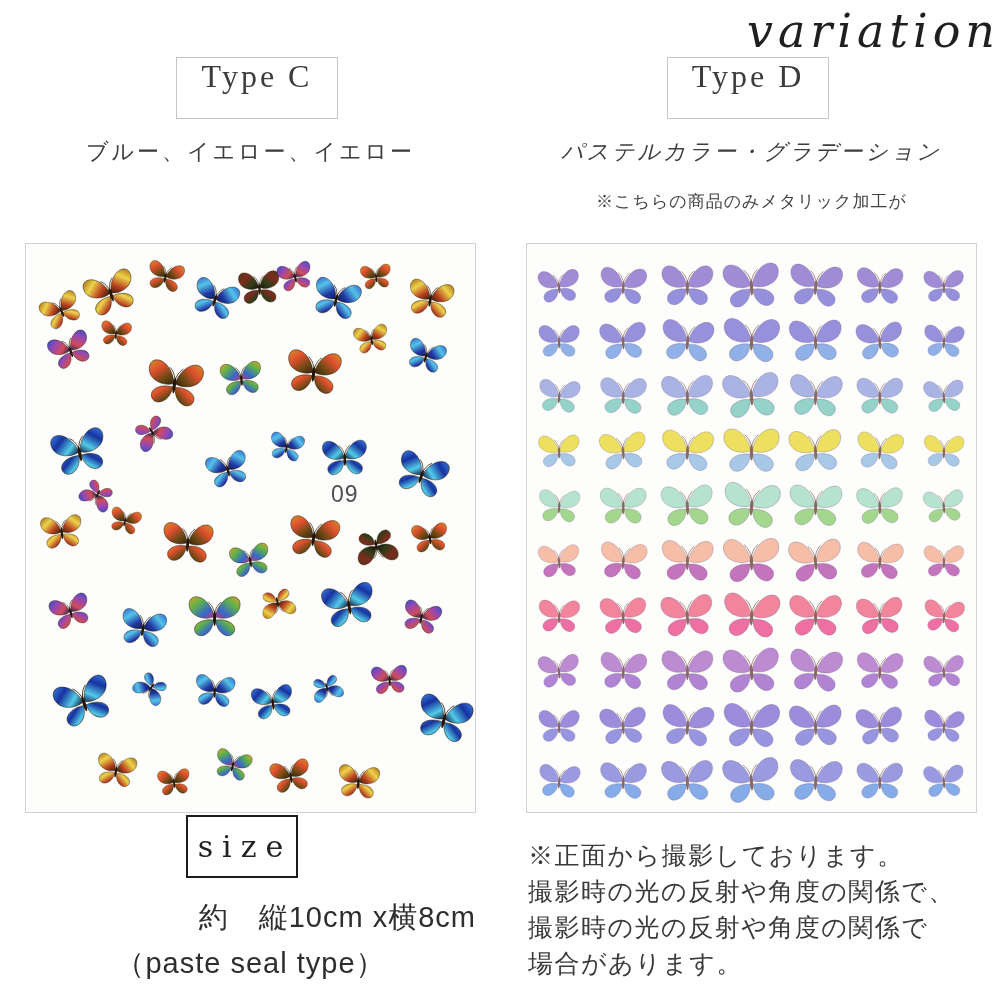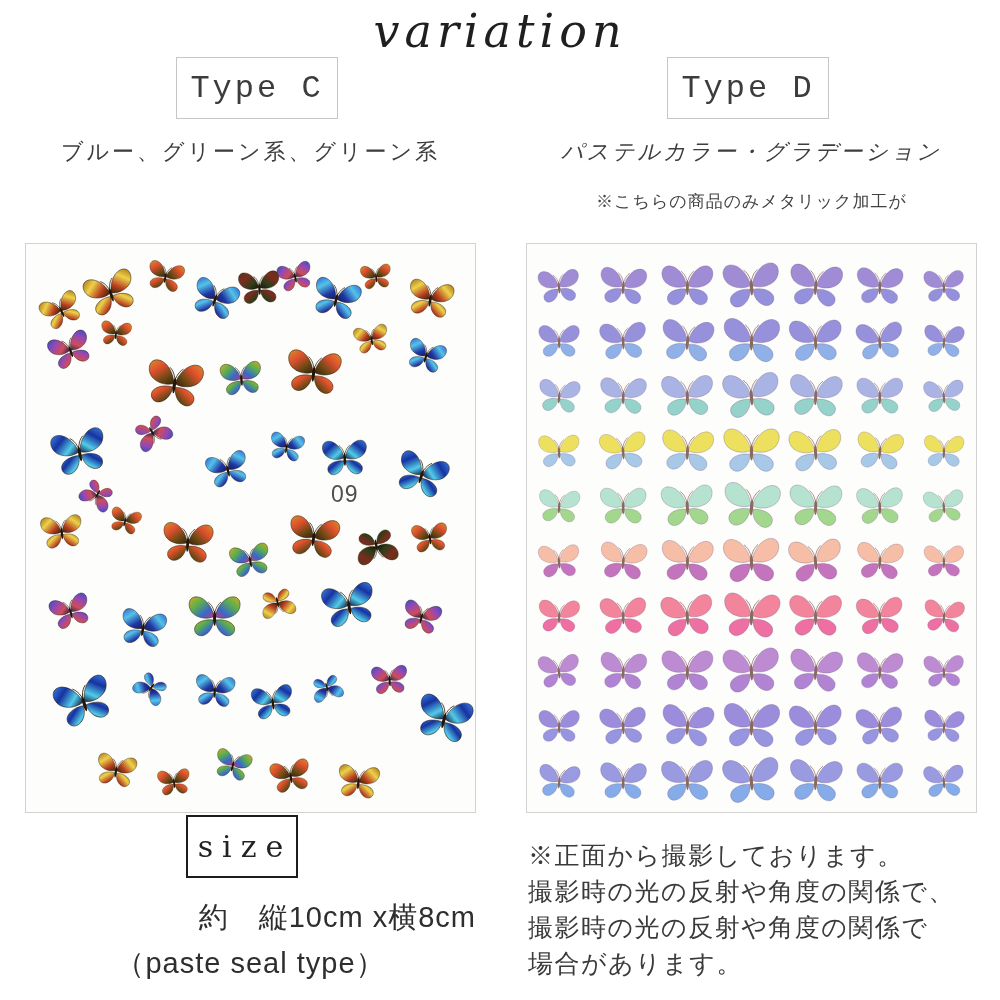--- a/index.html
+++ b/index.html
@@ -1,23 +1,23 @@
 <!DOCTYPE html>
 <html><head>
 <meta charset="utf-8">
 <style>
   html,body{margin:0;padding:0;background:#ffffff;}
   .page{position:relative;width:1000px;height:1000px;background:#ffffff;overflow:hidden;
         font-family:"Liberation Sans",sans-serif;color:#3a3a3a;}
-  .title{position:absolute;top:4px;left:0;width:1000px;text-align:center;
+  .title{position:absolute;top:4px;left:0;width:1000px;text-align:right;
          font-family:"DejaVu Serif",serif;font-style:italic;font-size:46px;
          letter-spacing:5px;color:#1f1f1f;}
   .type-box{position:absolute;top:57px;width:160px;height:60px;border:1px solid #c6c6c6;
-            display:flex;align-items:center;justify-content:center;background:#fff;
-            font-family:Liberation Mono, monospace;font-size:32px;letter-spacing:3px;color:#3c3c3c;}
+            display:flex;align-items:flex-start;justify-content:center;background:#fff;
+            font-family:Liberation Serif, serif;font-size:32px;letter-spacing:3px;color:#3c3c3c;}
   .type-box.c{left:176px;}
   .type-box.d{left:667px;}
   .subtitle{position:absolute;top:137px;width:451px;text-align:center;
             font-size:22px;letter-spacing:3px;color:#3d3d3d;}
   .subtitle.c{left:25px;}
   .subtitle.d{left:526px;font-style:italic;}
   .note-line{position:absolute;left:526px;width:451px;text-align:center;
              font-size:17px;letter-spacing:1px;color:#424242;}
   .note-line.l1{top:190px;}
   .note-line.l2{top:201px;}
@@ -46,21 +46,21 @@
 
   <div class="title">variation</div>
 
   <div class="type-box c">
     <span>Type C</span>
   </div>
   <div class="type-box d">
     <span>Type D</span>
   </div>
 
-  <div class="subtitle c">ブルー、グリーン系、グリーン系</div>
+  <div class="subtitle c">ブルー、イエロー、イエロー</div>
   <div class="subtitle d">パステルカラー・グラデーション</div>
 
   <div class="note-line l1">※こちらの商品のみメタリック加工が</div>
 
   <div class="sheet c" id="sheet-c">
       <svg viewBox="0 0 449 568">
         <defs>
           <linearGradient id="cg-gold" x1="0" y1="0" x2="1" y2="1">
             <stop offset="0" stop-color="#a86a14"></stop>
             <stop offset="0.35" stop-color="#ecd24a"></stop>

